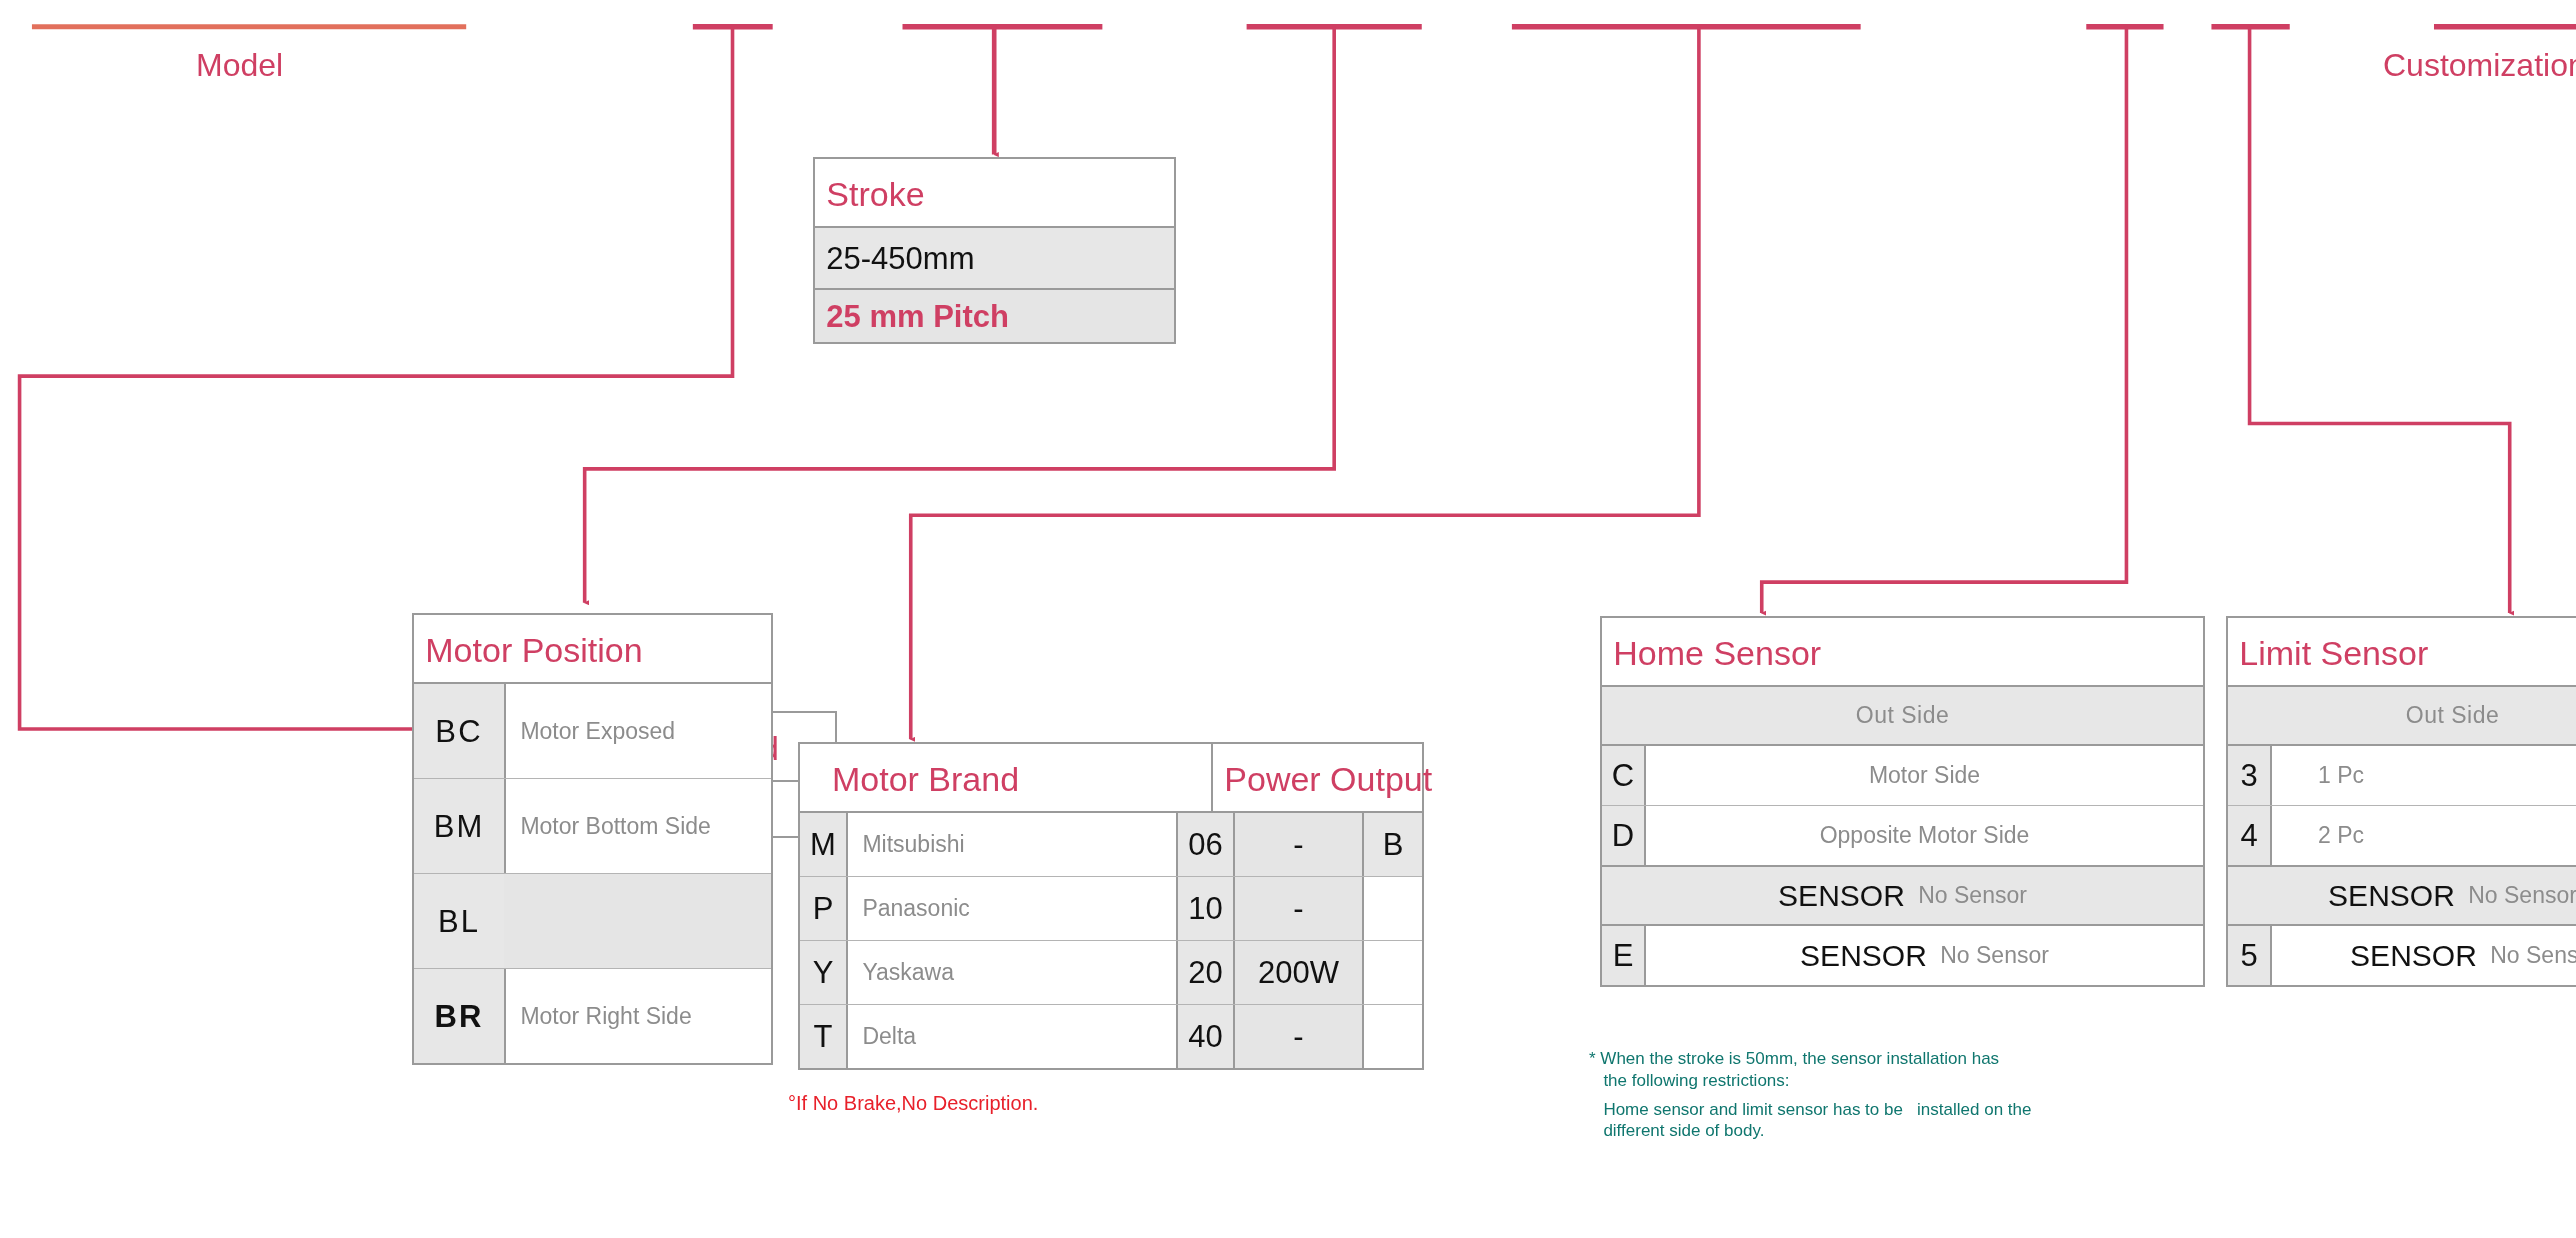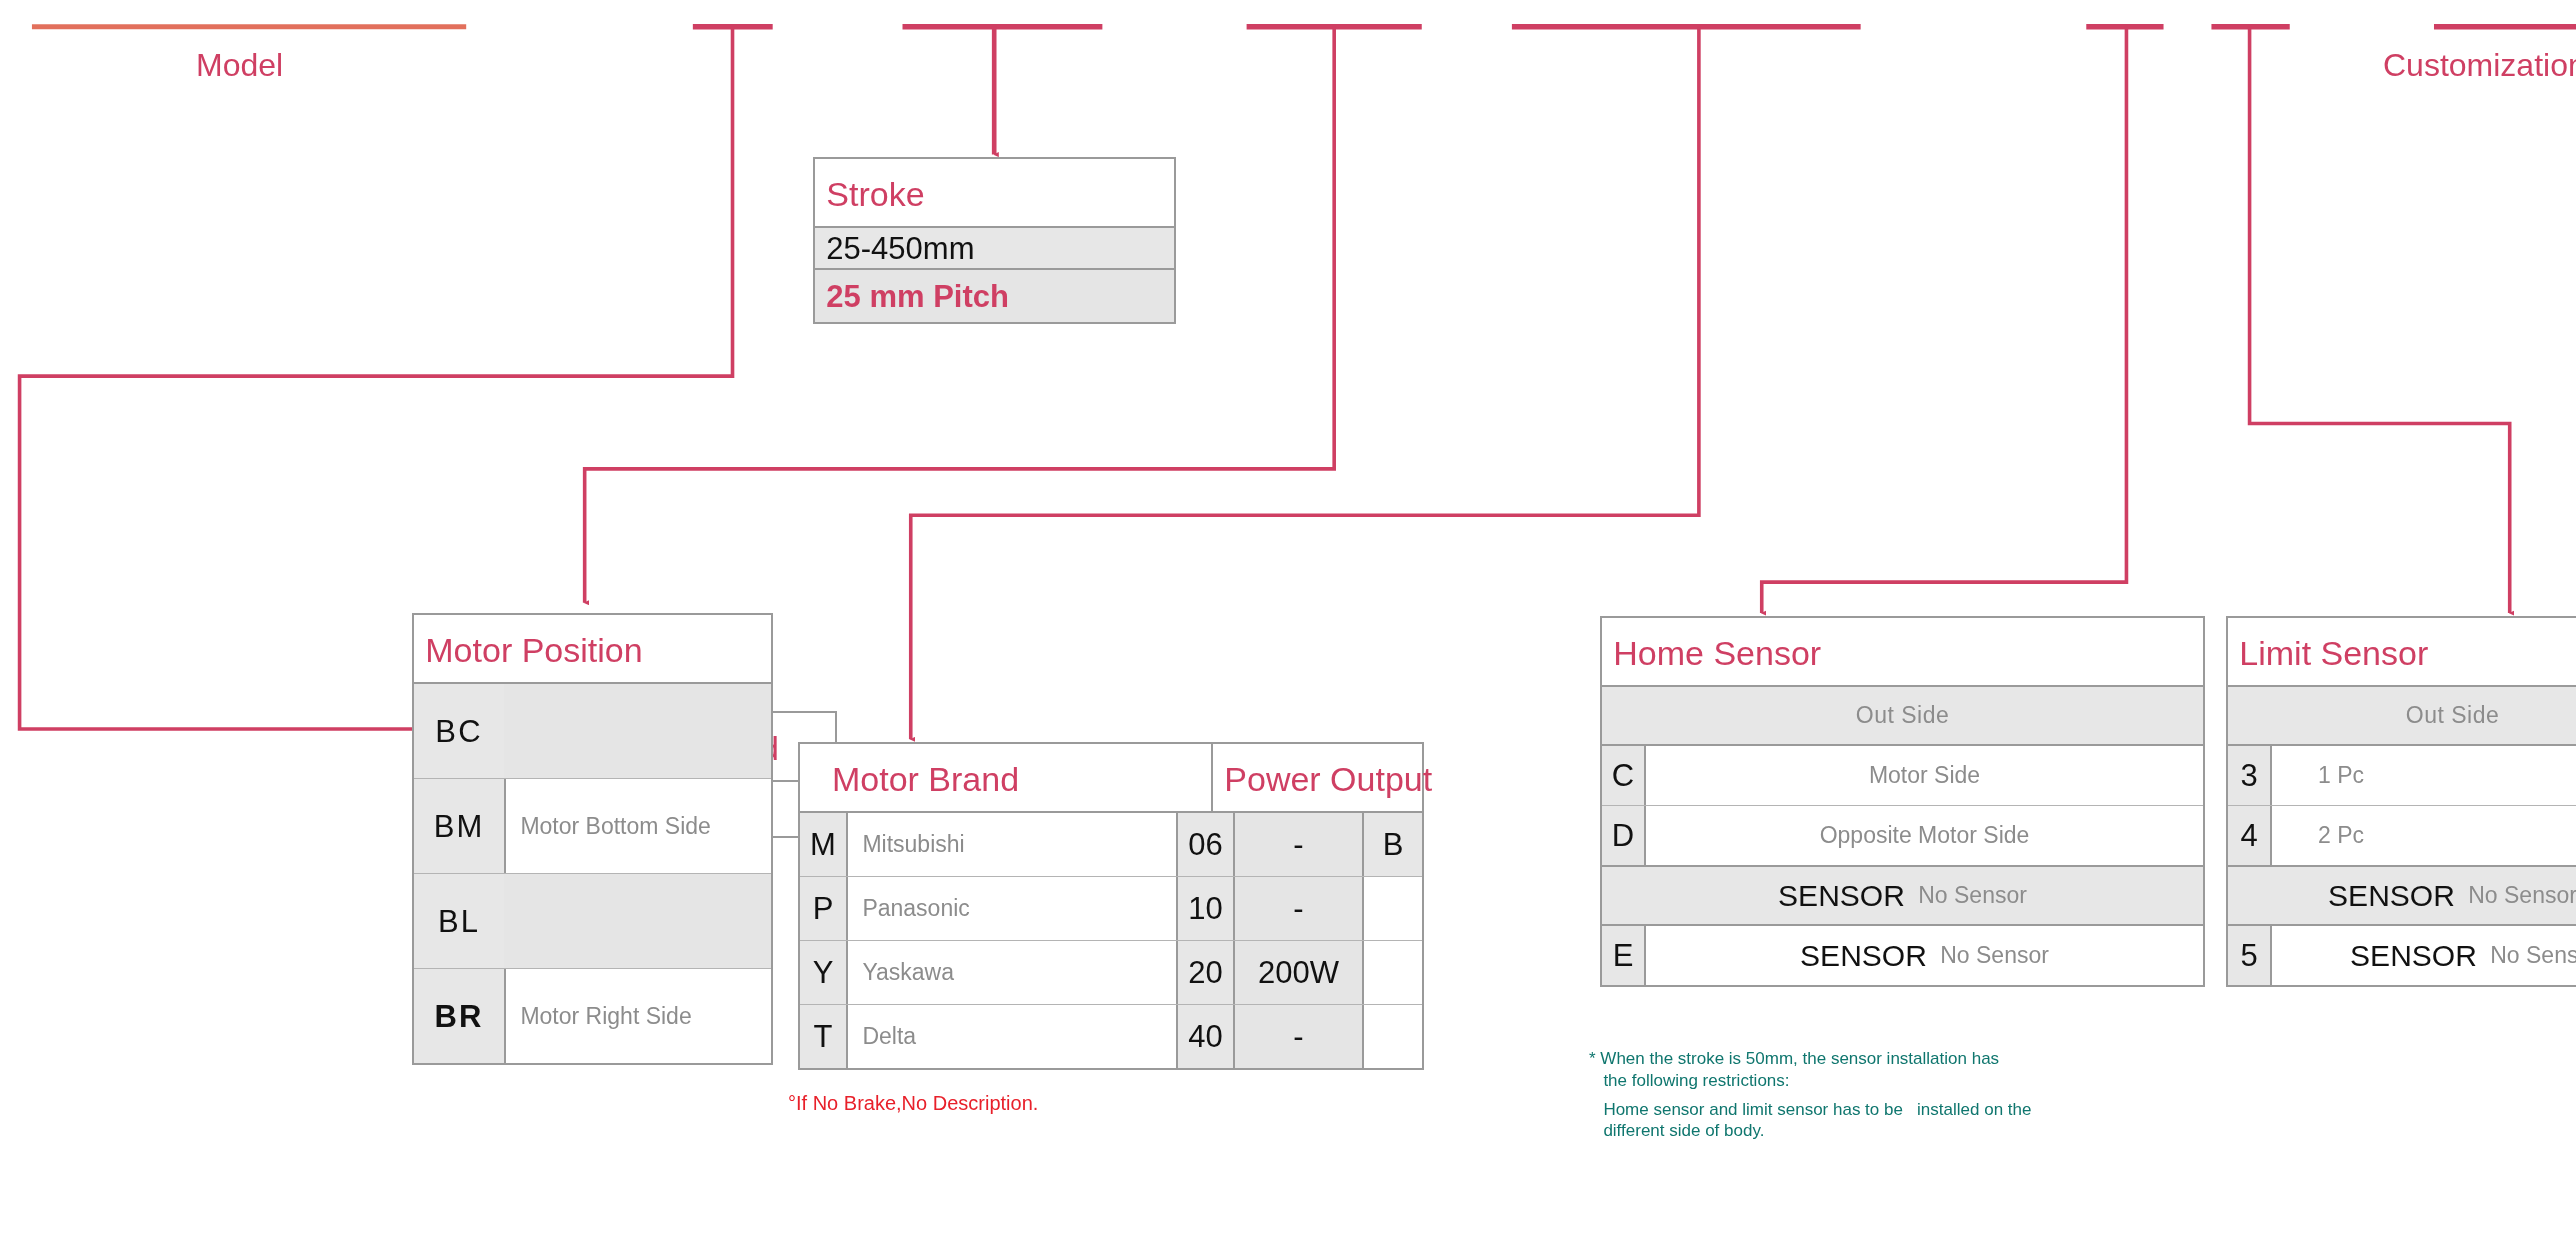--- a/index.html
+++ b/index.html
@@ -150,40 +150,41 @@
     <path d="M4367,52 L4367,822 L4872,822 L4872,1190" fill="none" stroke="#cf3f63" stroke-width="7" marker-end="url(#arrowDown)"></path>
   </svg>
 
   <div class="field-label model" style="left:196px;top:49px;">Model</div>
 
   <div class="field-label" style="left:2383px;top:49px;">Customization Order No.</div>
 
   <div class="box" style="left:813px;top:157px;width:363px;">
     <div class="hdr">Stroke</div>
     <div class="rowline"></div>
-    <div class="cell code" style="justify-content:flex-start;padding-left:11.3px;height:40px;letter-spacing:0;">25-450mm</div>
+    <div class="cell code" style="justify-content:flex-start;padding-left:11.3px;height:60px;letter-spacing:0;">25-450mm</div>
     <div class="rowline"></div>
     <div class="cell" style="height:52px;color:#cf3f63;padding-left:11.3px;font-weight:bold;">25 mm Pitch</div>
   </div>
 
   <div class="box" style="left:520px;top:711px;width:317px;">
     <div class="hdr">Ball Screw Lead</div>
     <div class="rowline"></div>
     <div class="row" style="height:54px;">
       <div class="cell code" style="width:75px;flex:0 0 75px;letter-spacing:0;">5</div>
       <div class="cell val vline" style="flex:1;">5mm</div>
     </div>
   </div>
 
   <div class="box" style="left:412px;top:613px;width:361px;">
     <div class="hdr">Motor Position</div>
     <div class="rowline"></div>
 
     <div class="row" style="height:94px;">
       <div class="cell code" style="width:90px;flex:0 0 90px;">BC</div>
+      <div class="cell desc vline" style="flex:1;">Motor Exposed</div>
     </div>
     <div class="thinline"></div>
     <div class="row" style="height:94px;">
       <div class="cell code" style="width:90px;flex:0 0 90px;">BM</div>
       <div class="cell desc vline" style="flex:1;">Motor Bottom Side</div>
     </div>
     <div class="thinline"></div>
     <div class="row" style="height:94px;">
       <div class="cell code" style="width:90px;flex:0 0 90px;">BL</div>
     </div>

